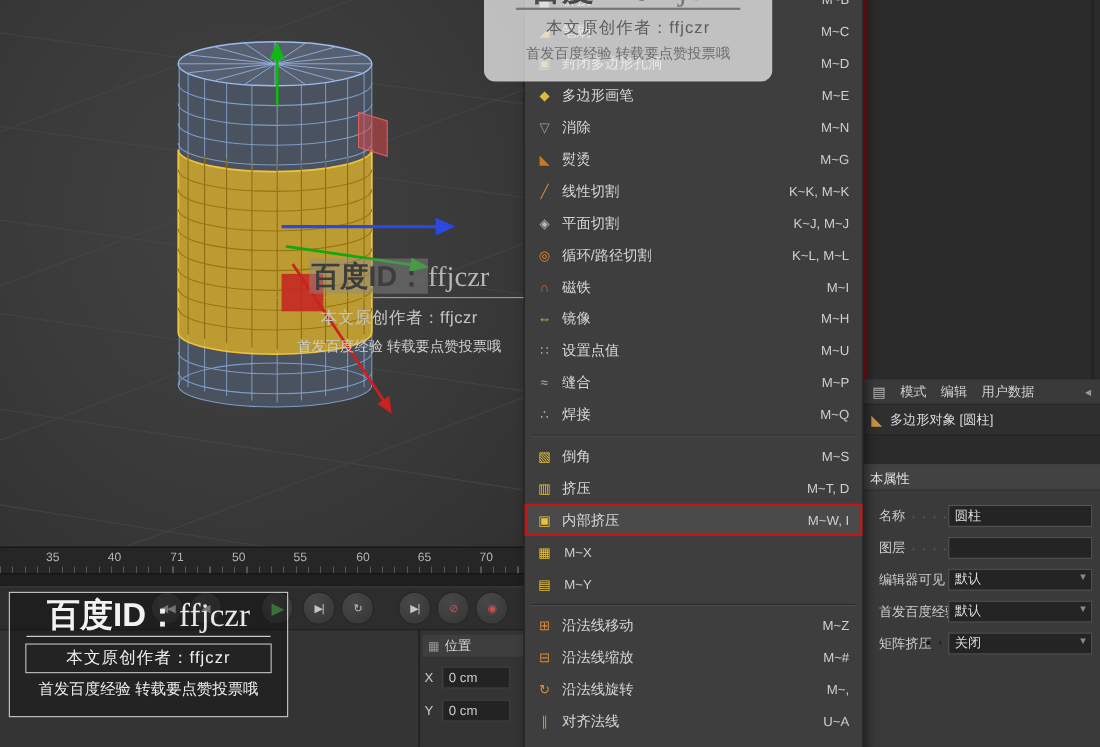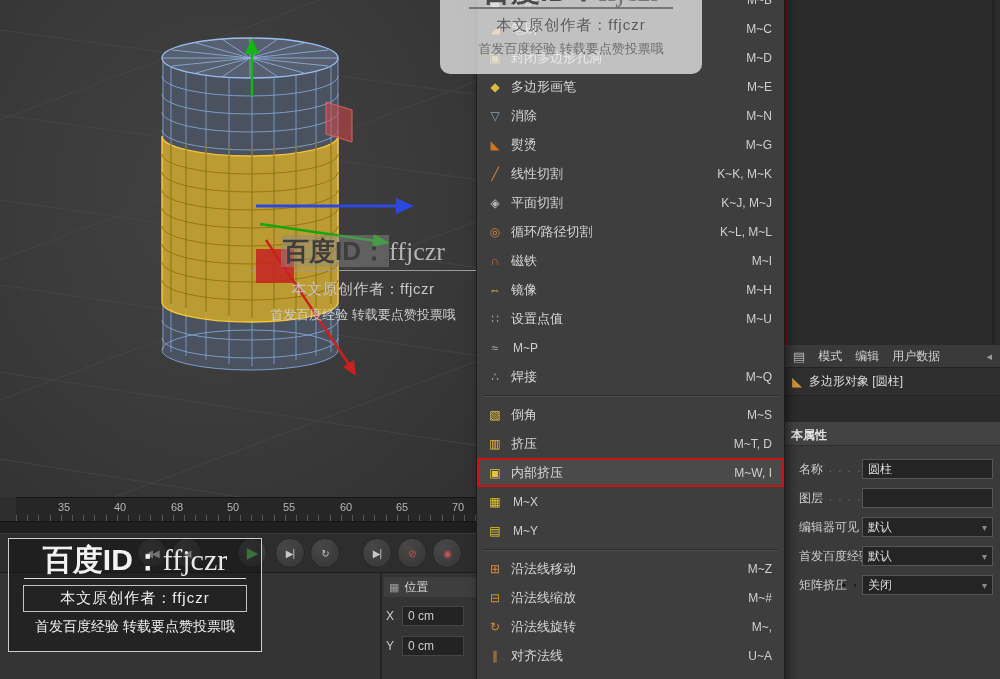--- a/index.html
+++ b/index.html
@@ -13,21 +13,21 @@
 
   
   .viewport {
     left:0; top:0; width:480px; height:497px;
     background: radial-gradient(ellipse at 45% 40%, #424242 0%, #3a3a3a 55%, #313131 100%);
     overflow:hidden;
   }
 
   
   .ruler {
-    left:16px; top:497px; width:480px; height:24px;
+    left:0; top:497px; width:480px; height:24px;
     background:#262626; border-top:1px solid #151515; z-index:2;
   }
   .ruler .num { position:absolute; top:3px; width:18px; text-align:center;
     font-size:11px; color:#b5b5b5; }
   .ruler .ticks { position:absolute; left:0; right:0; bottom:0; height:6px;
     background-image: repeating-linear-gradient(90deg, #575757 0 1px, transparent 1px 11.2px); }
   .tl-scroll { left:0; top:521px; width:480px; height:12px; background:#1f1f1f;
     border-top:1px solid #141414; }
 
   
@@ -79,28 +79,28 @@
     border-bottom:1px solid #242424; display:flex; align-items:center; gap:7px; padding:0 7px; }
   .objrow .oico { color:#cf9440; font-size:13px; }
   .objrow .olbl { color:#dddddd; font-size:12px; }
   .sectabs { position:absolute; left:0; top:396px; right:0; height:26px; background:#2f2f2f;
     display:flex; gap:2px; padding:3px 2px 0; }
   .stab { flex:1; border-radius:5px 5px 0 0; text-align:center; line-height:23px; font-size:12px; }
   .stab.active { background:#94a1b6; color:#1b1f26; }
   .stab.inactive { background:#4a4a4a; color:#c8c8c8; }
   .abody { position:absolute; left:0; top:422px; right:0; bottom:0; background:#3a3a3a; }
   .ahdr { height:24px; background:#424242; border-bottom:1px solid #2e2e2e; color:#e2e2e2;
-    font-size:12px; font-weight:bold; padding:5px 0 0 6px; }
+    font-size:12px; font-weight:normal; padding:5px 0 0 6px; }
   .arow { position:absolute; left:0; right:0; height:26px; }
   .arow .albl { position:absolute; left:14px; top:5px; font-size:12px; color:#cccccc; white-space:nowrap; }
   .arow .adots { position:absolute; left:44px; top:7px; font-size:10px; color:#777; letter-spacing:2px; }
   .actl { position:absolute; left:77px; top:3px; width:131px; height:20px;
     background:#242424; border:1px solid #565656; color:#dddddd; font-size:12px;
     padding:0 5px; font-family:"Liberation Sans",sans-serif; }
-  .dd { display:flex; align-items:center; }
+  .dd { display:flex; align-items:flex-start; }
   .dd .ddv { flex:1; }
   .dd .dda { color:#8a8a8a; font-size:10px; }
   .ball { position:absolute; top:7px; font-size:10px; color:#1c1c1c;
     text-shadow:0 0 1px #666; }
 
   
   .wm { z-index:60; }
   .wm-top { left:440px; top:-26px; width:262px; height:100px;
     background:rgba(244,244,244,.72); border-radius:10px; text-align:center; }
   .wm-top .t { margin-top:2px; font-size:29px; font-weight:bold; color:#4a4a4a; line-height:31px; }
@@ -227,21 +227,21 @@
       <polygon points="390,243 374,234 372,247" fill="#0fa810"></polygon>
       <line x1="266" y1="240" x2="350" y2="366" stroke="#cc2020" stroke-width="2.5"></line>
       <polygon points="356,376 343,367 354,360" fill="#cc2020"></polygon>
     </g>
   </svg>
 </div>
 
 <div class="abs ruler">
   <span class="num" style="left:39px">35</span>
   <span class="num" style="left:95px">40</span>
-  <span class="num" style="left:152px">68</span>
+  <span class="num" style="left:152px">71</span>
   <span class="num" style="left:208px">50</span>
   <span class="num" style="left:264px">55</span>
   <span class="num" style="left:321px">60</span>
   <span class="num" style="left:377px">65</span>
   <span class="num" style="left:433px">70</span>
   <div class="ticks"></div>
 </div>
 <div class="abs tl-scroll"></div>
 
 <div class="abs transport">
@@ -395,20 +395,21 @@
       <span class="lb">镜像</span>
       <span class="sc">M~H</span>
     </div>
   <div class="mi">
       <span class="ic" style="color: rgb(154, 176, 192);">∷</span>
       <span class="lb">设置点值</span>
       <span class="sc">M~U</span>
     </div>
   <div class="mi">
       <span class="ic" style="color: rgb(176, 176, 176);">≈</span>
+      <span class="lb">缝合</span>
       <span class="sc">M~P</span>
     </div>
   <div class="mi">
       <span class="ic" style="color: rgb(176, 176, 176);">∴</span>
       <span class="lb">焊接</span>
       <span class="sc">M~Q</span>
     </div>
   <div class="msep"></div>
   <div class="mi">
       <span class="ic" style="color: rgb(230, 195, 60);">▧</span>

